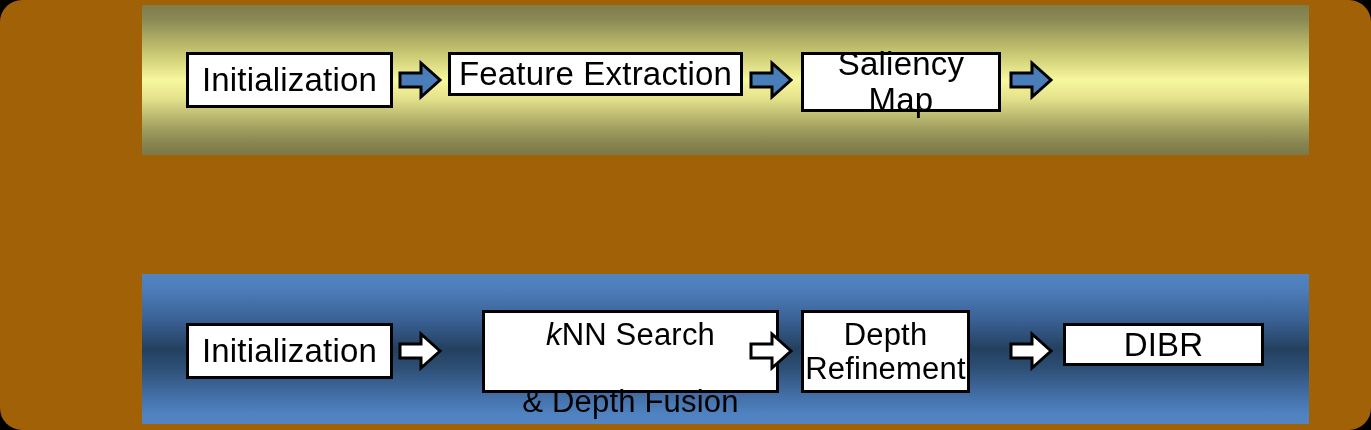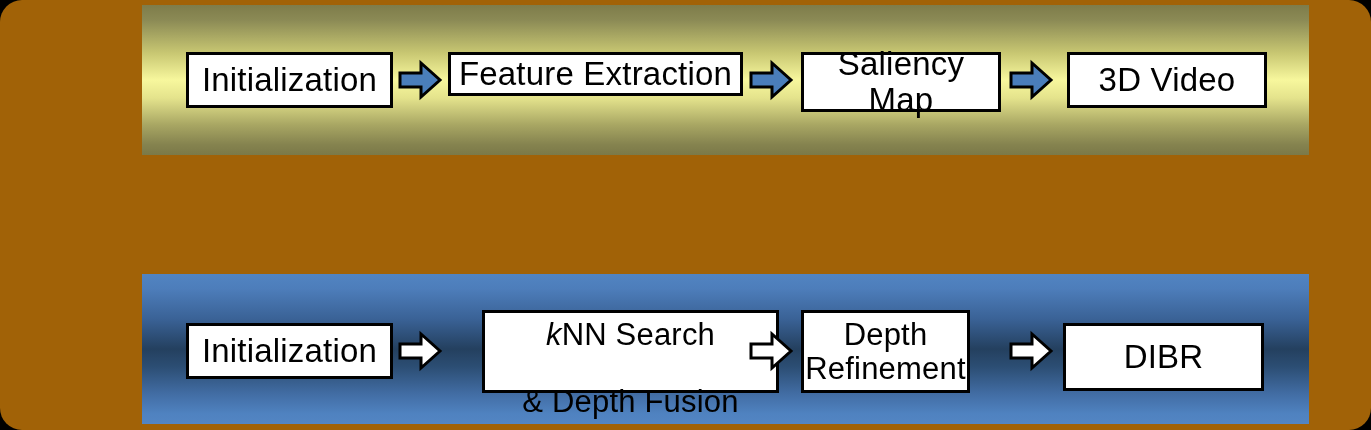--- a/index.html
+++ b/index.html
@@ -83,21 +83,21 @@
   
   .b-init-top      { left: 44px;  top: 47px; width: 207px; height: 56px; font-size: 33px; }
   .b-feature       { left: 306px; top: 47px; width: 295px; height: 44px; font-size: 33px; }
   .b-saliency      { left: 659px; top: 47px; width: 200px; height: 60px; font-size: 33px; }
   .b-3dvideo       { left: 925px; top: 47px; width: 200px; height: 56px; font-size: 33px; }
 
   
   .b-init-bot      { left: 44px;  top: 49px; width: 207px; height: 56px; font-size: 33px; }
   .b-knn           { left: 304px; top: 36px; width: 297px; height: 83px; font-size: 31px; margin-left: 36px; }
   .b-depthref      { left: 659px; top: 36px; width: 169px; height: 83px; font-size: 31px; }
-  .b-dibr          { left: 921px; top: 49px; width: 201px; height: 68px; font-size: 33px; }
+  .b-dibr          { left: 921px; top: 49px; width: 201px; height: 43px; font-size: 33px; }
 
   .ital { font-style: italic; }
 
   
   .arrow {
     position: absolute;
     width: 46px;
     height: 46px;
   }
   .arrow svg { display: block; width: 100%; height: 100%; }
@@ -134,21 +134,20 @@
     </div>
 
     <div class="box b-saliency">Saliency Map</div>
 
     <div class="arrow a-top-3">
       <svg viewBox="0 0 46 46" xmlns="http://www.w3.org/2000/svg">
         <polygon points="3,16 24,16 24,6 43,23 24,40 24,30 3,30" fill="#4a7ebb" stroke="#000000" stroke-width="3" stroke-linejoin="miter"></polygon>
       </svg>
     </div>
 
-    <div class="box b-3dvideo">3D Video</div>
 
   </div>
 
   <div class="panel panel-bottom">
 
     <div class="box b-init-bot">Initialization</div>
 
     <div class="arrow a-bot-1">
       <svg viewBox="0 0 46 46" xmlns="http://www.w3.org/2000/svg">
         <polygon points="3,16 24,16 24,6 43,23 24,40 24,30 3,30" fill="#ffffff" stroke="#000000" stroke-width="3" stroke-linejoin="miter"></polygon>

